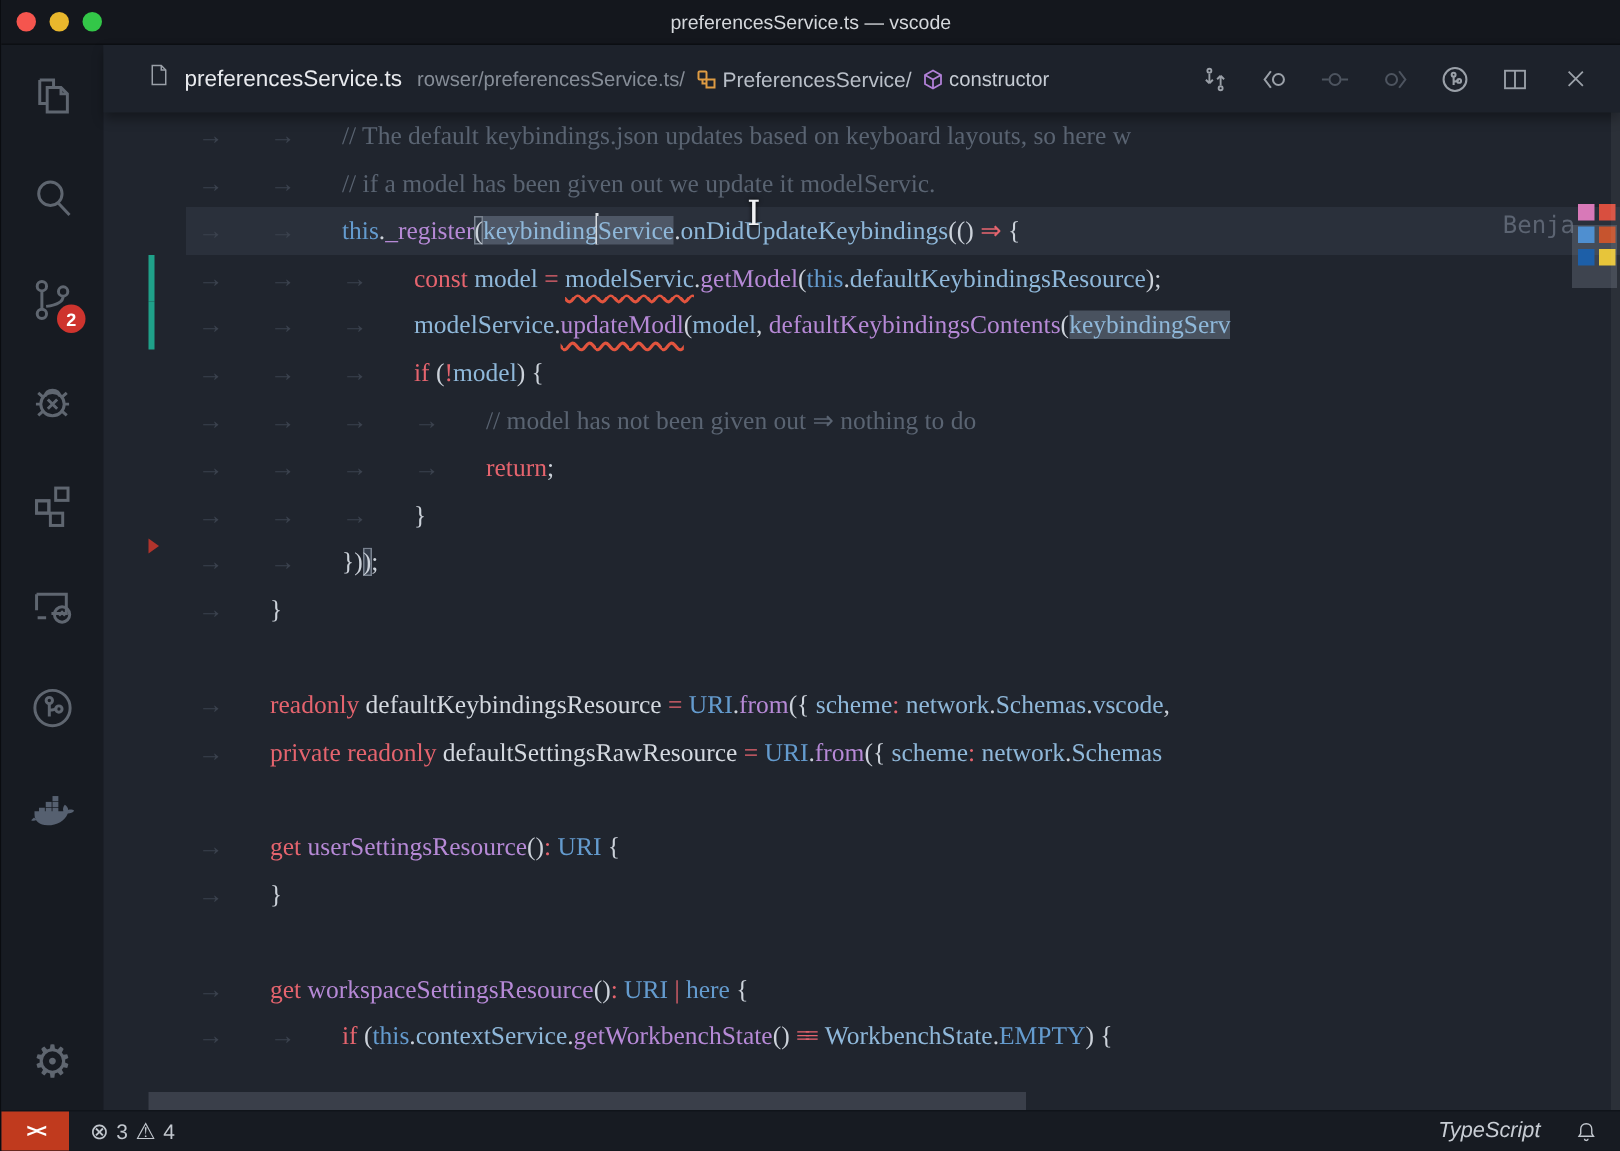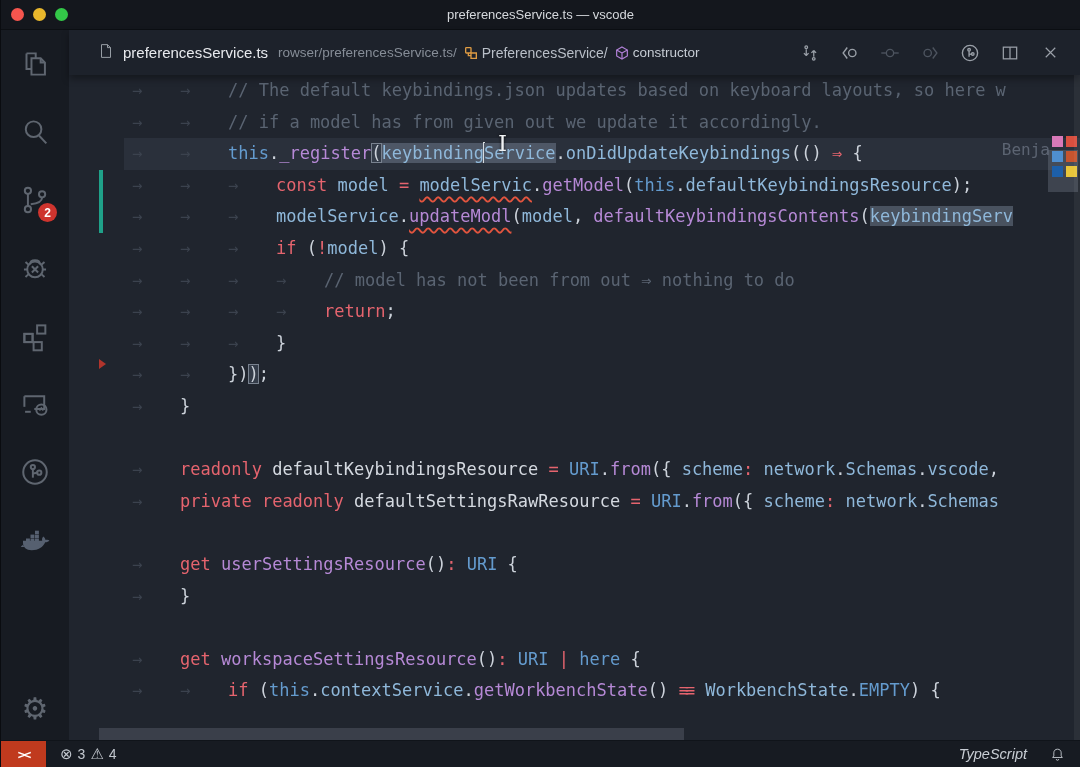--- a/index.html
+++ b/index.html
@@ -44,21 +44,21 @@
   .crumb-icon { margin:0 3px 0 6px; display:flex; align-items:center; }
   .tb-spacer { flex:1; }
   .tb-btn { width:40px; height:34px; display:flex; align-items:center; justify-content:center; }
   .tb-btn svg { stroke:#9aa0a8; fill:none; stroke-width:1.5; }
   .tb-btn.dim svg { stroke:#4d545f; }
 
   
   .code { position:relative; flex:1 1 auto; overflow:hidden;
     font-family:"DejaVu Sans Mono", monospace; font-size:17px; }
   .line { position:relative; height:31.6px; line-height:31.6px; white-space:pre;
-    padding-left:63px; }
+    padding-left:63px;font-family:Liberation Serif, serif; }
   .line.current { background:linear-gradient(to right, rgba(0,0,0,0) 55px, #2a303b 55px); }
   .tab { display:inline-block; width:48px; color:#3b424e; }
   .cm { color:#5a6472; }
   .kw { color:#e5646e; }
   .op { color:#e5646e; }
   .id { color:#8fb8da; }
   .th { color:#649bce; }
   .fn { color:#b689d6; }
   .pn { color:#ccd2da; }
   .wh { color:#d4d9e0; }
@@ -268,26 +268,26 @@
         </span>
         <span class="tb-btn">
           <svg width="19" height="19" viewBox="0 0 24 24">
             <path d="M6 6 L18 18 M18 6 L6 18"></path>
           </svg>
         </span>
       </div>
 
       <div class="code">
           <div class="line"><span class="tab">→</span><span class="tab">→</span><span class="cm">// The default keybindings.json updates based on keyboard layouts, so here w</span></div>
-          <div class="line"><span class="tab">→</span><span class="tab">→</span><span class="cm">// if a model has from given out we update it accordingly.</span></div>
+          <div class="line"><span class="tab">→</span><span class="tab">→</span><span class="cm">// if a model has been given out we update it modelServic.</span></div>
           <div class="line current"><span class="tab">→</span><span class="tab">→</span><span class="th">this</span><span class="pn">.</span><span class="fn">_register</span><span class="pn brk">(</span><span class="id sel">keybinding</span><span class="caret"></span><span class="id sel">Service</span><span class="pn">.</span><span class="id">onDidUpdateKeybindings</span><span class="pn">(() </span><span class="op">⇒</span><span class="pn"> {</span></div>
           <div class="line"><span class="gutter-mark modified"></span><span class="tab">→</span><span class="tab">→</span><span class="tab">→</span><span class="kw">const</span><span class="pn"> </span><span class="id">model</span><span class="pn"> </span><span class="op">=</span><span class="pn"> </span><span class="id sq">modelServic</span><span class="pn">.</span><span class="fn">getModel</span><span class="pn">(</span><span class="th">this</span><span class="pn">.</span><span class="id">defaultKeybindingsResource</span><span class="pn">);</span></div>
           <div class="line"><span class="gutter-mark modified"></span><span class="tab">→</span><span class="tab">→</span><span class="tab">→</span><span class="id">modelService</span><span class="pn">.</span><span class="fn sq">updateModl</span><span class="pn">(</span><span class="id">model</span><span class="pn">, </span><span class="fn">defaultKeybindingsContents</span><span class="pn">(</span><span class="id hl">keybindingServ</span></div>
           <div class="line"><span class="tab">→</span><span class="tab">→</span><span class="tab">→</span><span class="kw">if</span><span class="pn"> (</span><span class="op">!</span><span class="id">model</span><span class="pn">) {</span></div>
-          <div class="line"><span class="tab">→</span><span class="tab">→</span><span class="tab">→</span><span class="tab">→</span><span class="cm">// model has not been from out ⇒ nothing to do</span></div>
+          <div class="line"><span class="tab">→</span><span class="tab">→</span><span class="tab">→</span><span class="tab">→</span><span class="cm">// model has not been given out ⇒ nothing to do</span></div>
           <div class="line"><span class="tab">→</span><span class="tab">→</span><span class="tab">→</span><span class="tab">→</span><span class="kw">return</span><span class="pn">;</span></div>
           <div class="line"><span class="tab">→</span><span class="tab">→</span><span class="tab">→</span><span class="pn">}</span></div>
           <div class="line"><span class="gutter-mark fold-marker"></span><span class="tab">→</span><span class="tab">→</span><span class="pn">})</span><span class="pn brk">)</span><span class="pn">;</span></div>
           <div class="line"><span class="tab">→</span><span class="pn">}</span></div>
           <div class="line"></div>
           <div class="line"><span class="tab">→</span><span class="kw">readonly</span><span class="pn"> </span><span class="wh">defaultKeybindingsResource</span><span class="pn"> </span><span class="op">=</span><span class="pn"> </span><span class="th">URI</span><span class="pn">.</span><span class="fn">from</span><span class="pn">({ </span><span class="id">scheme</span><span class="op">:</span><span class="pn"> </span><span class="id">network</span><span class="pn">.</span><span class="id">Schemas</span><span class="pn">.</span><span class="id">vscode</span><span class="pn">,</span></div>
           <div class="line"><span class="tab">→</span><span class="kw">private</span><span class="pn"> </span><span class="kw">readonly</span><span class="pn"> </span><span class="wh">defaultSettingsRawResource</span><span class="pn"> </span><span class="op">=</span><span class="pn"> </span><span class="th">URI</span><span class="pn">.</span><span class="fn">from</span><span class="pn">({ </span><span class="id">scheme</span><span class="op">:</span><span class="pn"> </span><span class="id">network</span><span class="pn">.</span><span class="id">Schemas</span></div>
           <div class="line"></div>
           <div class="line"><span class="tab">→</span><span class="kw">get</span><span class="pn"> </span><span class="fn">userSettingsResource</span><span class="pn">()</span><span class="op">:</span><span class="pn"> </span><span class="th">URI</span><span class="pn"> {</span></div>
           <div class="line"><span class="tab">→</span><span class="pn">}</span></div>

